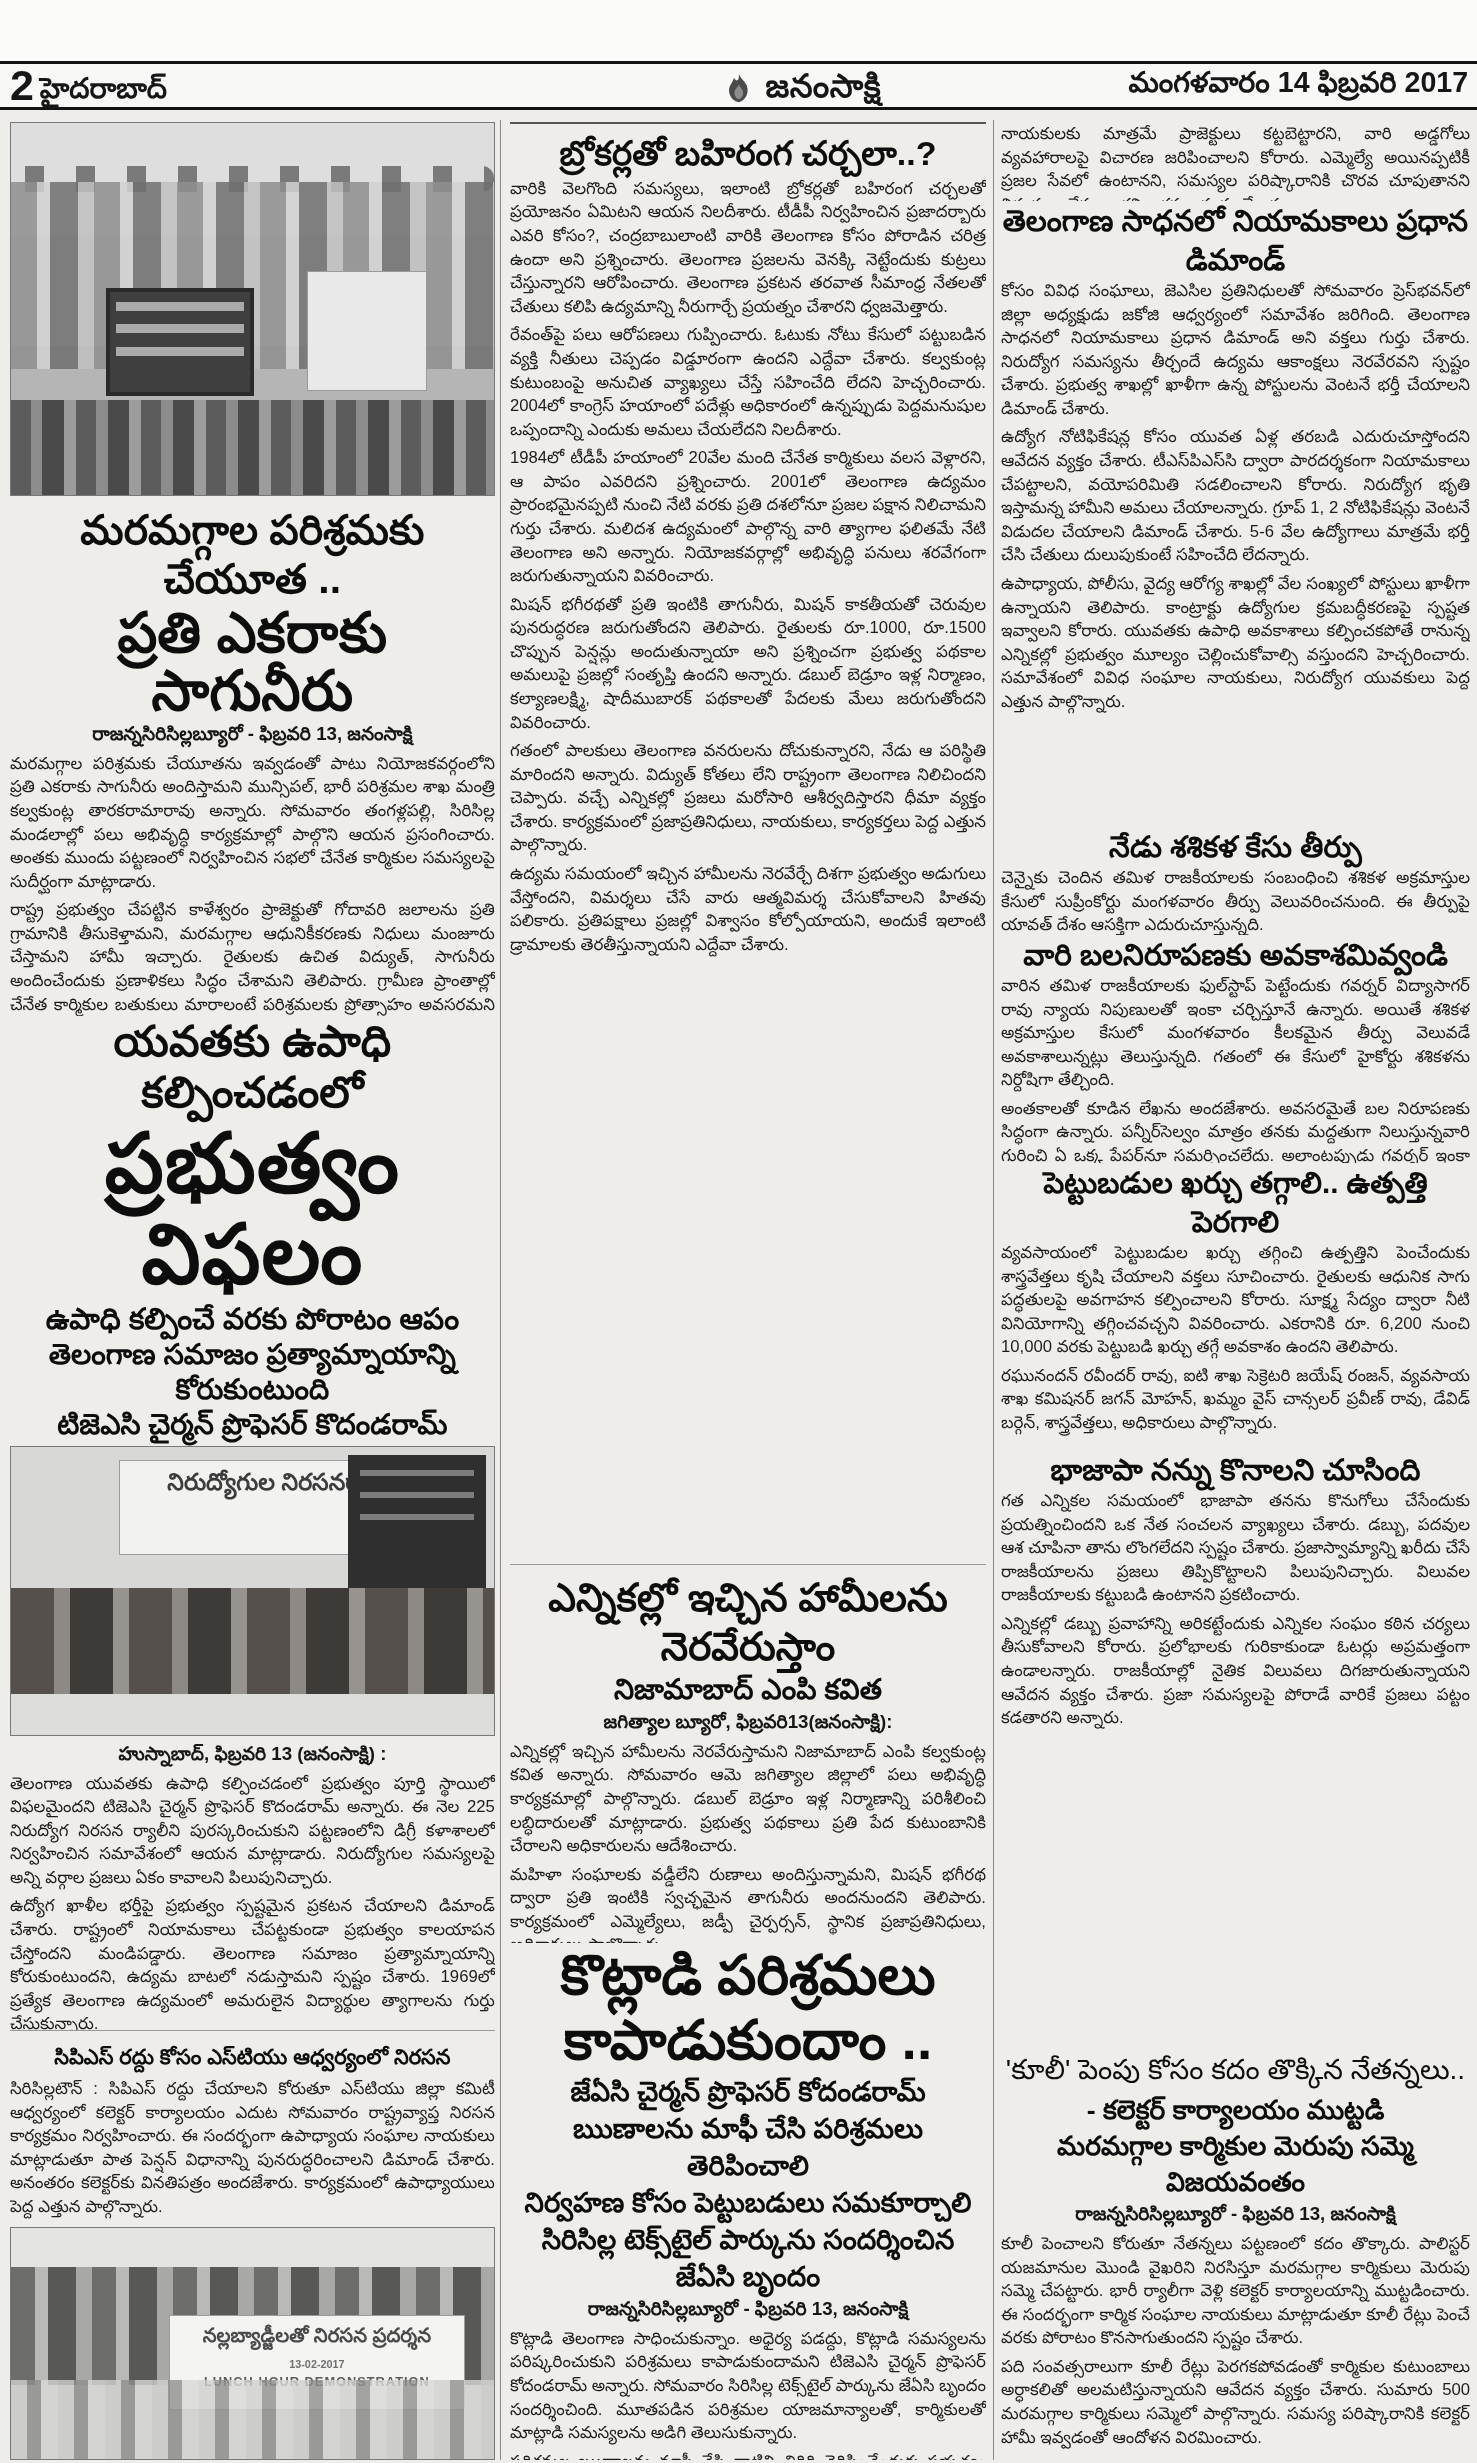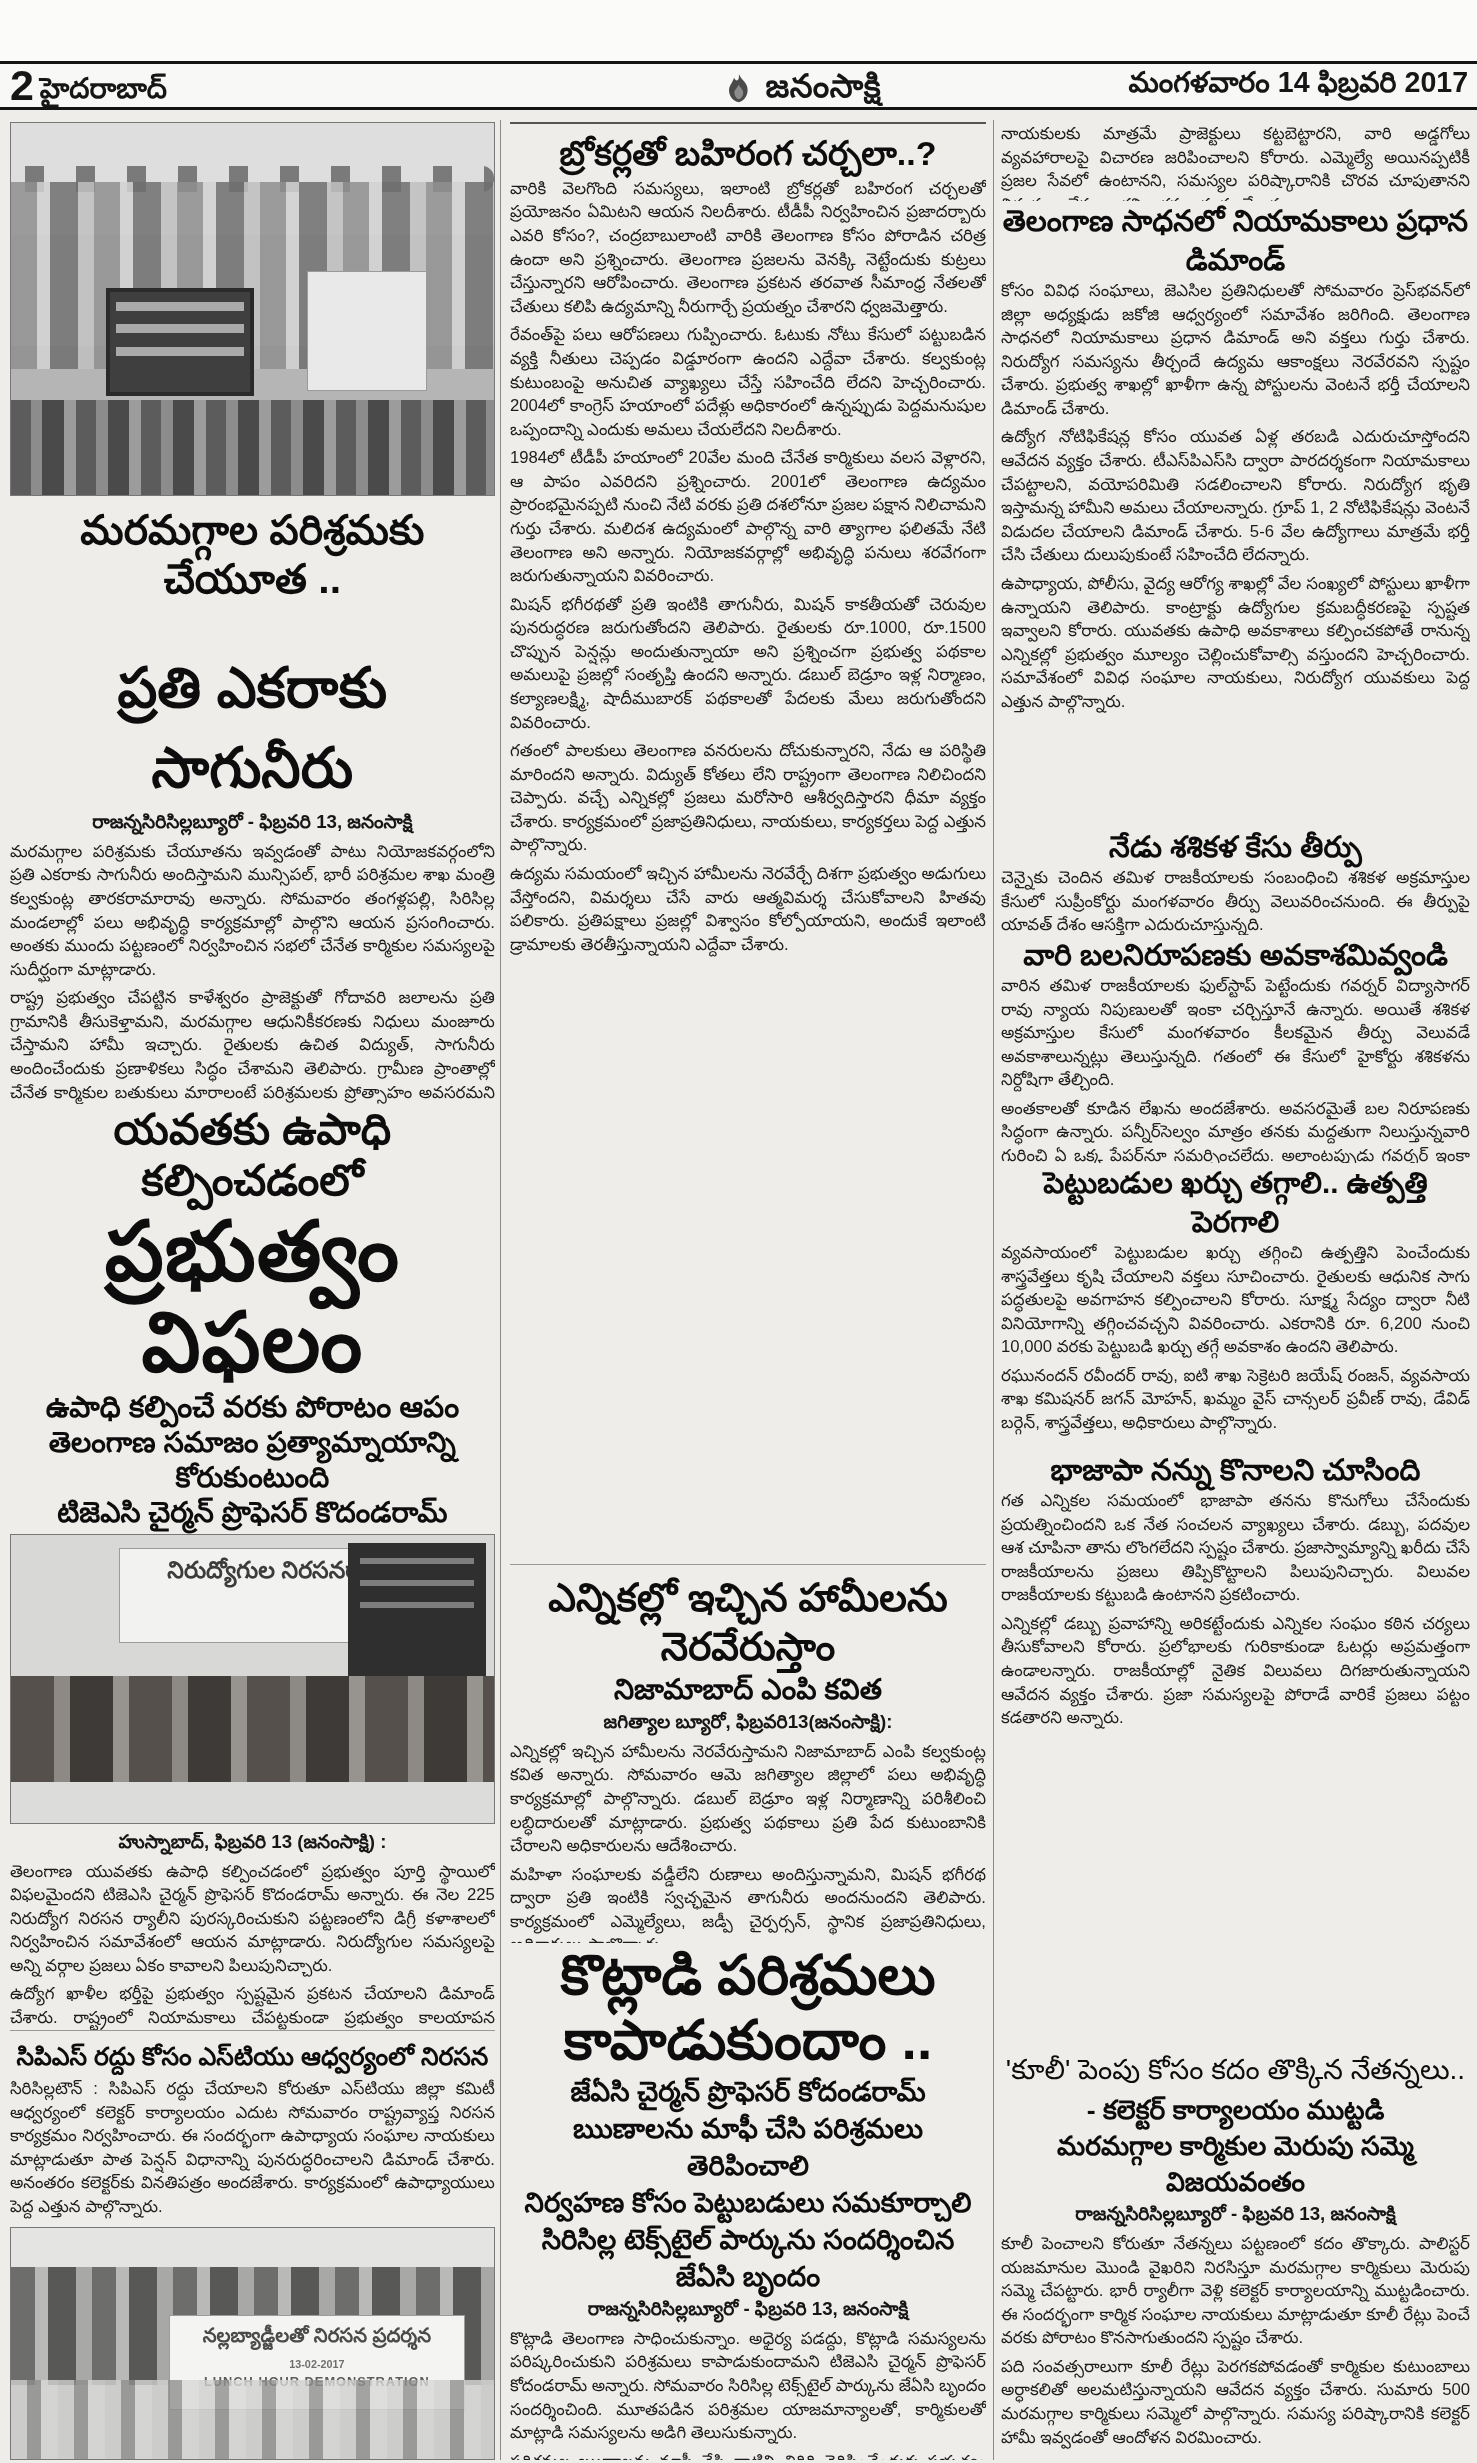--- a/index.html
+++ b/index.html
@@ -33,21 +33,21 @@
   .col{position:absolute;top:122px;height:2338px;display:flex;flex-direction:column;box-sizing:border-box;overflow:hidden;}
   .col-left{left:9.9px;width:485px;}
   .col-mid{left:510px;width:476px;}
   .col-right{left:1001px;width:469px;}
 
   .body{font-size:16.7px;line-height:23.6px;text-align:justify;overflow:hidden;color:#1c1c1c;}
   .body p{margin:0 0 4.9px 0;}
 
   h1,h2,h3,h4{margin:0;text-align:center;font-weight:800;color:#0d0d0d;}
   .kicker1{font-size:41px;line-height:49px;margin-top:5.9px;}
-  .headline1{font-size:56px;line-height:80px;margin-top:44px;}
+  .headline1{font-size:56px;line-height:58px;}
   .subhead1{font-size:24.6px;line-height:31.5px;font-weight:700;border-top:1px solid #999;border-bottom:1px solid #999;padding:3px 0;margin-top:3.9px;}
   .byline{font-size:18.7px;font-weight:700;text-align:center;margin:3px 0;}
   .kicker2{font-size:43px;line-height:51px;}
   .headline2{font-size:83px;line-height:91px;letter-spacing:1px;}
   .subA{font-size:29.6px;line-height:37px;font-weight:700;}
   .subB{font-size:28.6px;line-height:35px;font-weight:800;}
   .m-headline1{font-size:34px;line-height:47px;border-top:2px solid #555;padding-top:5.9px;}
   .m-headline2{font-size:39px;line-height:49px;border-top:1px solid #999;padding-top:7.9px;}
   .m-sub2{font-size:28.6px;line-height:37px;font-weight:800;}
   .m-headline3{font-size:55px;line-height:65px;}
@@ -178,21 +178,21 @@
       <div class="sitters"></div>
       <div class="table"></div>
     </div>
 
     <div class="byline">హుస్నాబాద్, ఫిబ్రవరి 13 (జనంసాక్షి) :</div>
     <div class="body lb2">
         <p>తెలంగాణ యువతకు ఉపాధి కల్పించడంలో ప్రభుత్వం పూర్తి స్థాయిలో విఫలమైందని టిజెఎసి చైర్మన్ ప్రొఫెసర్ కొదండరామ్ అన్నారు. ఈ నెల 225 నిరుద్యోగ నిరసన ర్యాలీని పురస్కరించుకుని పట్టణంలోని డిగ్రీ కళాశాలలో నిర్వహించిన సమావేశంలో ఆయన మాట్లాడారు. నిరుద్యోగుల సమస్యలపై అన్ని వర్గాల ప్రజలు ఏకం కావాలని పిలుపునిచ్చారు.</p>
         <p>ఉద్యోగ ఖాళీల భర్తీపై ప్రభుత్వం స్పష్టమైన ప్రకటన చేయాలని డిమాండ్ చేశారు. రాష్ట్రంలో నియామకాలు చేపట్టకుండా ప్రభుత్వం కాలయాపన చేస్తోందని మండిపడ్డారు. తెలంగాణ సమాజం ప్రత్యామ్నాయాన్ని కోరుకుంటుందని, ఉద్యమ బాటలో నడుస్తామని స్పష్టం చేశారు. 1969లో ప్రత్యేక తెలంగాణ ఉద్యమంలో అమరులైన విద్యార్థుల త్యాగాలను గుర్తు చేసుకున్నారు.</p>
       </div>
 
-    <h3 class="r-head" style="font-size:25px;line-height:41px;border-top:1px solid #999;padding-top:4.9px;">సిపిఎస్ రద్దు కోసం ఎస్‌టియు ఆధ్వర్యంలో నిరసన</h3>
+    <h3 class="r-head" style="font-size:21px;line-height:41px;border-top:1px solid #999;padding-top:4.9px;">సిపిఎస్ రద్దు కోసం ఎస్‌టియు ఆధ్వర్యంలో నిరసన</h3>
     <div class="body lb3">
         <p>సిరిసిల్లటౌన్ : సిపిఎస్ రద్దు చేయాలని కోరుతూ ఎస్‌టియు జిల్లా కమిటీ ఆధ్వర్యంలో కలెక్టర్ కార్యాలయం ఎదుట సోమవారం రాష్ట్రవ్యాప్త నిరసన కార్యక్రమం నిర్వహించారు. ఈ సందర్భంగా ఉపాధ్యాయ సంఘాల నాయకులు మాట్లాడుతూ పాత పెన్షన్ విధానాన్ని పునరుద్ధరించాలని డిమాండ్ చేశారు. అనంతరం కలెక్టర్‌కు వినతిపత్రం అందజేశారు. కార్యక్రమంలో ఉపాధ్యాయులు పెద్ద ఎత్తున పాల్గొన్నారు.</p>
       </div>
 
     <div class="photo ph-rally">
       <div class="sky"></div>
       <div class="crowd"></div>
       <div class="bannerw">
         <span class="l1">నల్లబ్యాడ్జీలతో నిరసన ప్రదర్శన</span>
         <span class="l2">13-02-2017</span>

